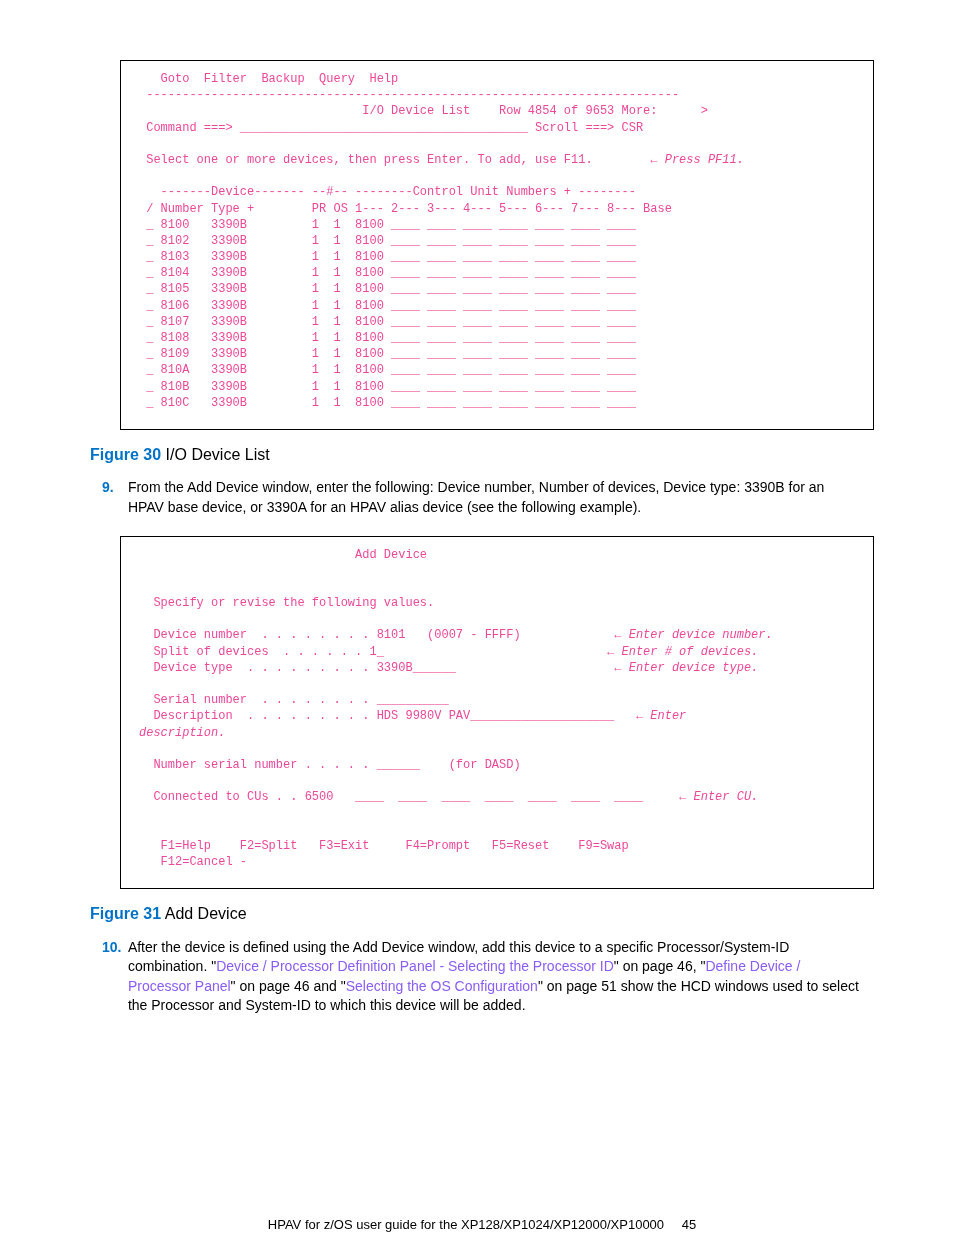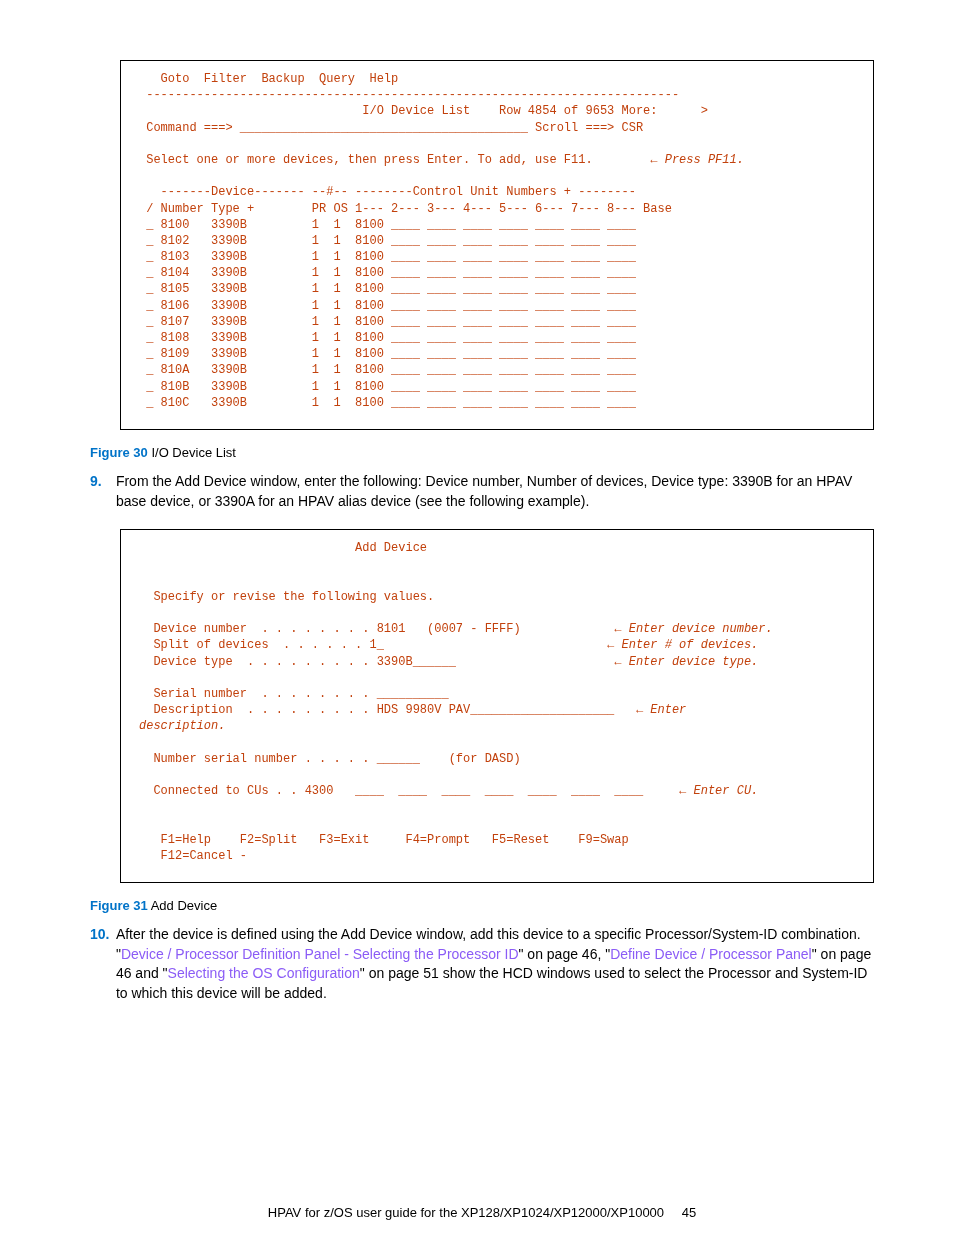--- a/index.html
+++ b/index.html
@@ -12,33 +12,33 @@
     width: 954px;
     box-sizing: border-box;
     line-height: 1.4;
   }
   .terminal {
     border: 1px solid #000;
     padding: 10px 18px 18px 18px;
     font-family: "Courier New", monospace;
     font-size: 12px;
     white-space: pre;
-    color: #c2410c;
+    color: #ec4899;
     margin-left: 30px;
     margin-right: 0;
     line-height: 1.35;
     overflow: hidden;
   }
   .terminal .italic { font-style: italic; }
   .caption {
     margin: 14px 0 10px 0;
-    font-size: 13px;
+    font-size: 16px;
   }
   .caption .figlabel { color: #0073c8; font-weight: bold; }
-  ol.steps { list-style: none; padding: 0; margin: 0; }
+  ol.steps { list-style: none; padding: 0; margin: 12px; }
   ol.steps > li { margin: 0 0 18px 0; }
   .stepnum { color: #0073c8; font-weight: bold; display:inline-block; width:22px; vertical-align: top;}
   .stepbody { display:inline-block; width: calc(100% - 28px); vertical-align: top;}
   a.xlink { color: #8b5cf6; text-decoration: none; }
   .footer {
     position: relative;
     margin-top: 200px;
     text-align: center;
     font-size: 13px;
   }
@@ -89,21 +89,21 @@
 <span>  Device number  . . . . . . . . 8101   (0007 - FFFF)             </span><span class="italic">← Enter device number.</span>
 <span>  Split of devices  . . . . . . 1_                               </span><span class="italic">← Enter # of devices.</span>
 <span>  Device type  . . . . . . . . . 3390B______                      </span><span class="italic">← Enter device type.</span>
 <span></span>
 <span>  Serial number  . . . . . . . . __________</span>
 <span>  Description  . . . . . . . . . HDS 9980V PAV____________________   </span><span class="italic">← Enter</span>
 <span class="italic">description.</span>
 <span></span>
 <span>  Number serial number . . . . . ______    (for DASD)</span>
 <span></span>
-<span>  Connected to CUs . . 4300   ____  ____  ____  ____  ____  ____  ____     </span><span class="italic">← Enter CU.</span>
+<span>  Connected to CUs . . 6500   ____  ____  ____  ____  ____  ____  ____     </span><span class="italic">← Enter CU.</span>
 <span></span>
 <span></span>
 <span>   F1=Help    F2=Split   F3=Exit     F4=Prompt   F5=Reset    F9=Swap</span>
 <span>   F12=Cancel -</span></div>
 
 <div class="caption">
   <span class="figlabel">Figure 31</span>
   <span>Add Device</span>
 </div>
 

